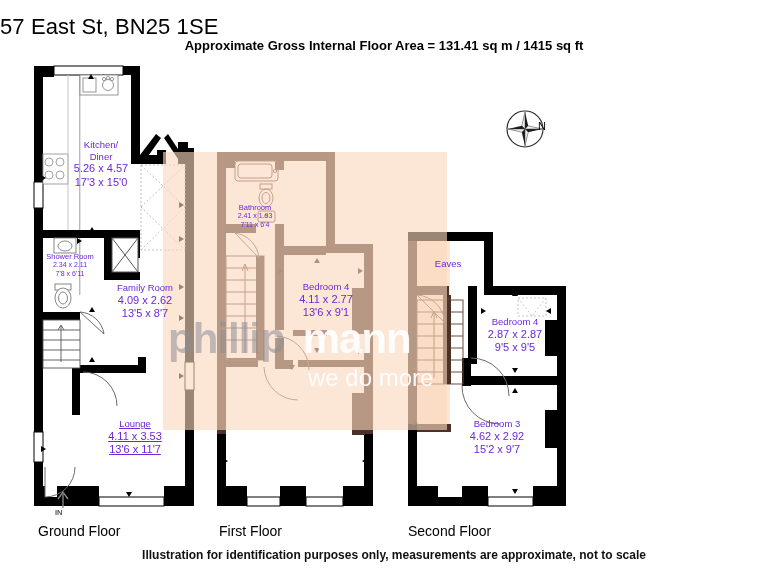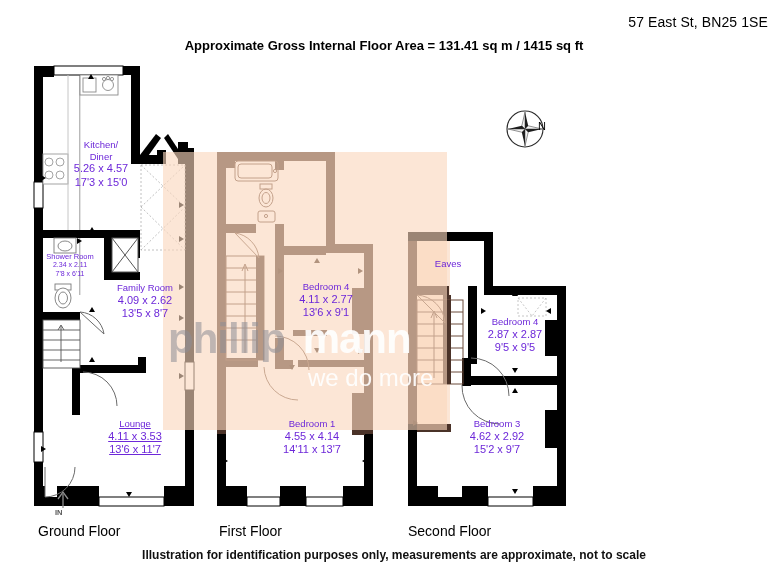--- a/index.html
+++ b/index.html
@@ -20,22 +20,22 @@
     left: 0; top: 0;
     width: 768px;
     height: 576px;
   }
 
   
   .title {
     position: absolute;
     left: 0; top: 14px;
     width: 768px;
-    text-align: right;
-    font-size: 14px;
+    text-align: left;
+    font-size: 22px;
     font-weight: 400;
     letter-spacing: .1px;
     color: #000;
   }
   .subtitle {
     position: absolute;
     left: 0; top: 38px;
     width: 768px;
     text-align: center;
     font-size: 13px;
@@ -474,32 +474,32 @@
     <div class="rdim">4.09 x 2.62</div>
     <div class="rdim">13'5 x 8'7</div>
   </div>
 
   <div class="room" style="left:92px; top:418px; width:86px;text-decoration:underline;">
     <div class="rname">Lounge</div>
     <div class="rdim">4.11 x 3.53</div>
     <div class="rdim">13'6 x 11'7</div>
   </div>
 
+  <div class="room small" style="left:219px; top:203px; width:72px;">
+    <div class="rname">Bathroom</div>
+    <div class="rdim">2.41 x 1.93</div>
+    <div class="rdim">7'11 x 6'4</div>
+  </div>
 
   <div class="room" style="left:286px; top:281px; width:80px;">
     <div class="rname">Bedroom 4</div>
     <div class="rdim">4.11 x 2.77</div>
     <div class="rdim">13'6 x 9'1</div>
   </div>
 
-  <div class="room" style="left:264px; top:418px; width:96px;">
-    <div class="rname">Bedroom 1</div>
-    <div class="rdim">4.55 x 4.14</div>
-    <div class="rdim">14'11 x 13'7</div>
-  </div>
 
   <div class="room" style="left:420px; top:258px; width:56px;">
     <div class="rname">Eaves</div>
   </div>
 
   <div class="room" style="left:475px; top:316px; width:80px;">
     <div class="rname">Bedroom 4</div>
     <div class="rdim">2.87 x 2.87</div>
     <div class="rdim">9'5 x 9'5</div>
   </div>

